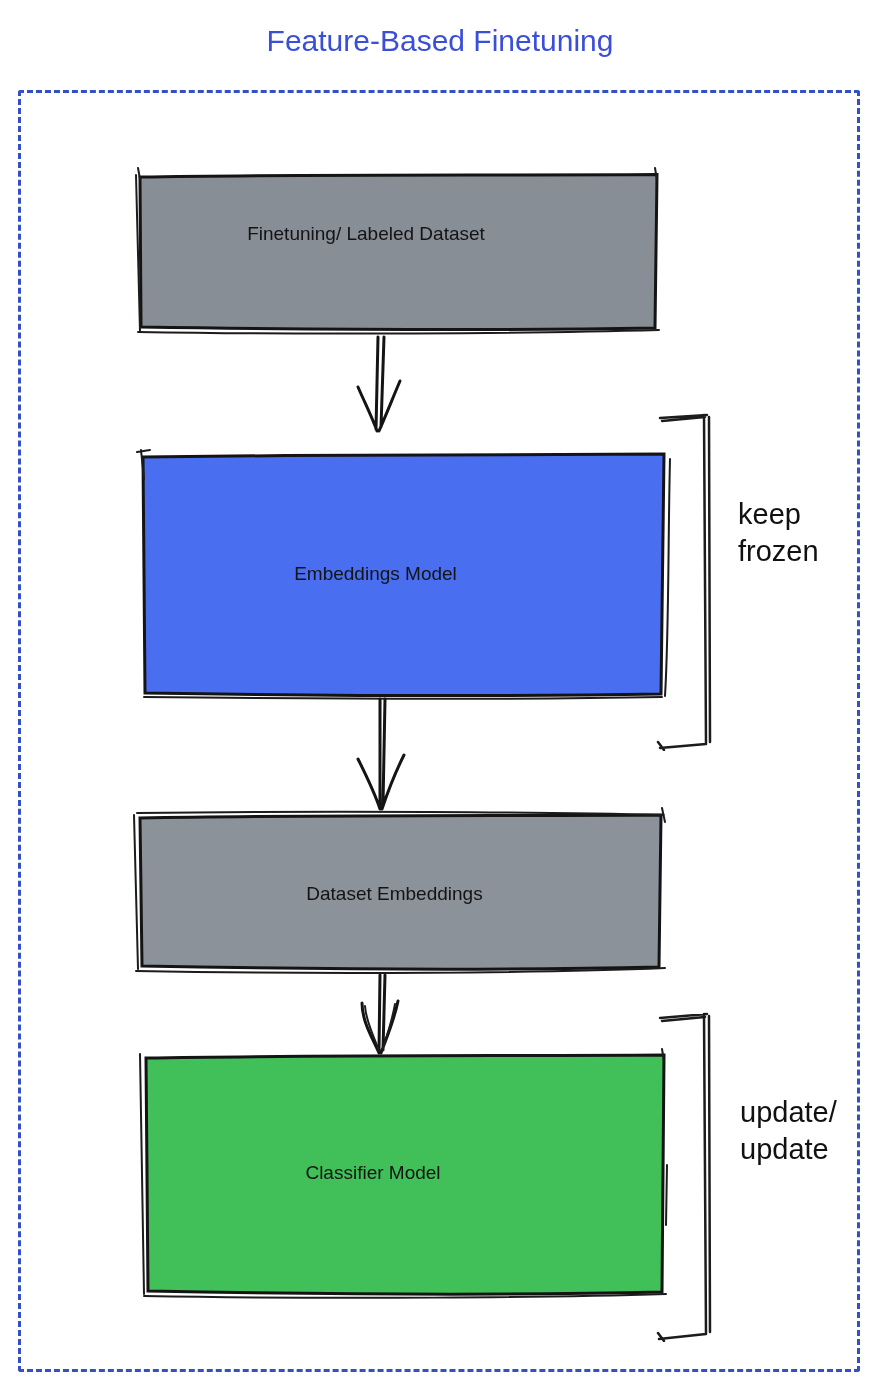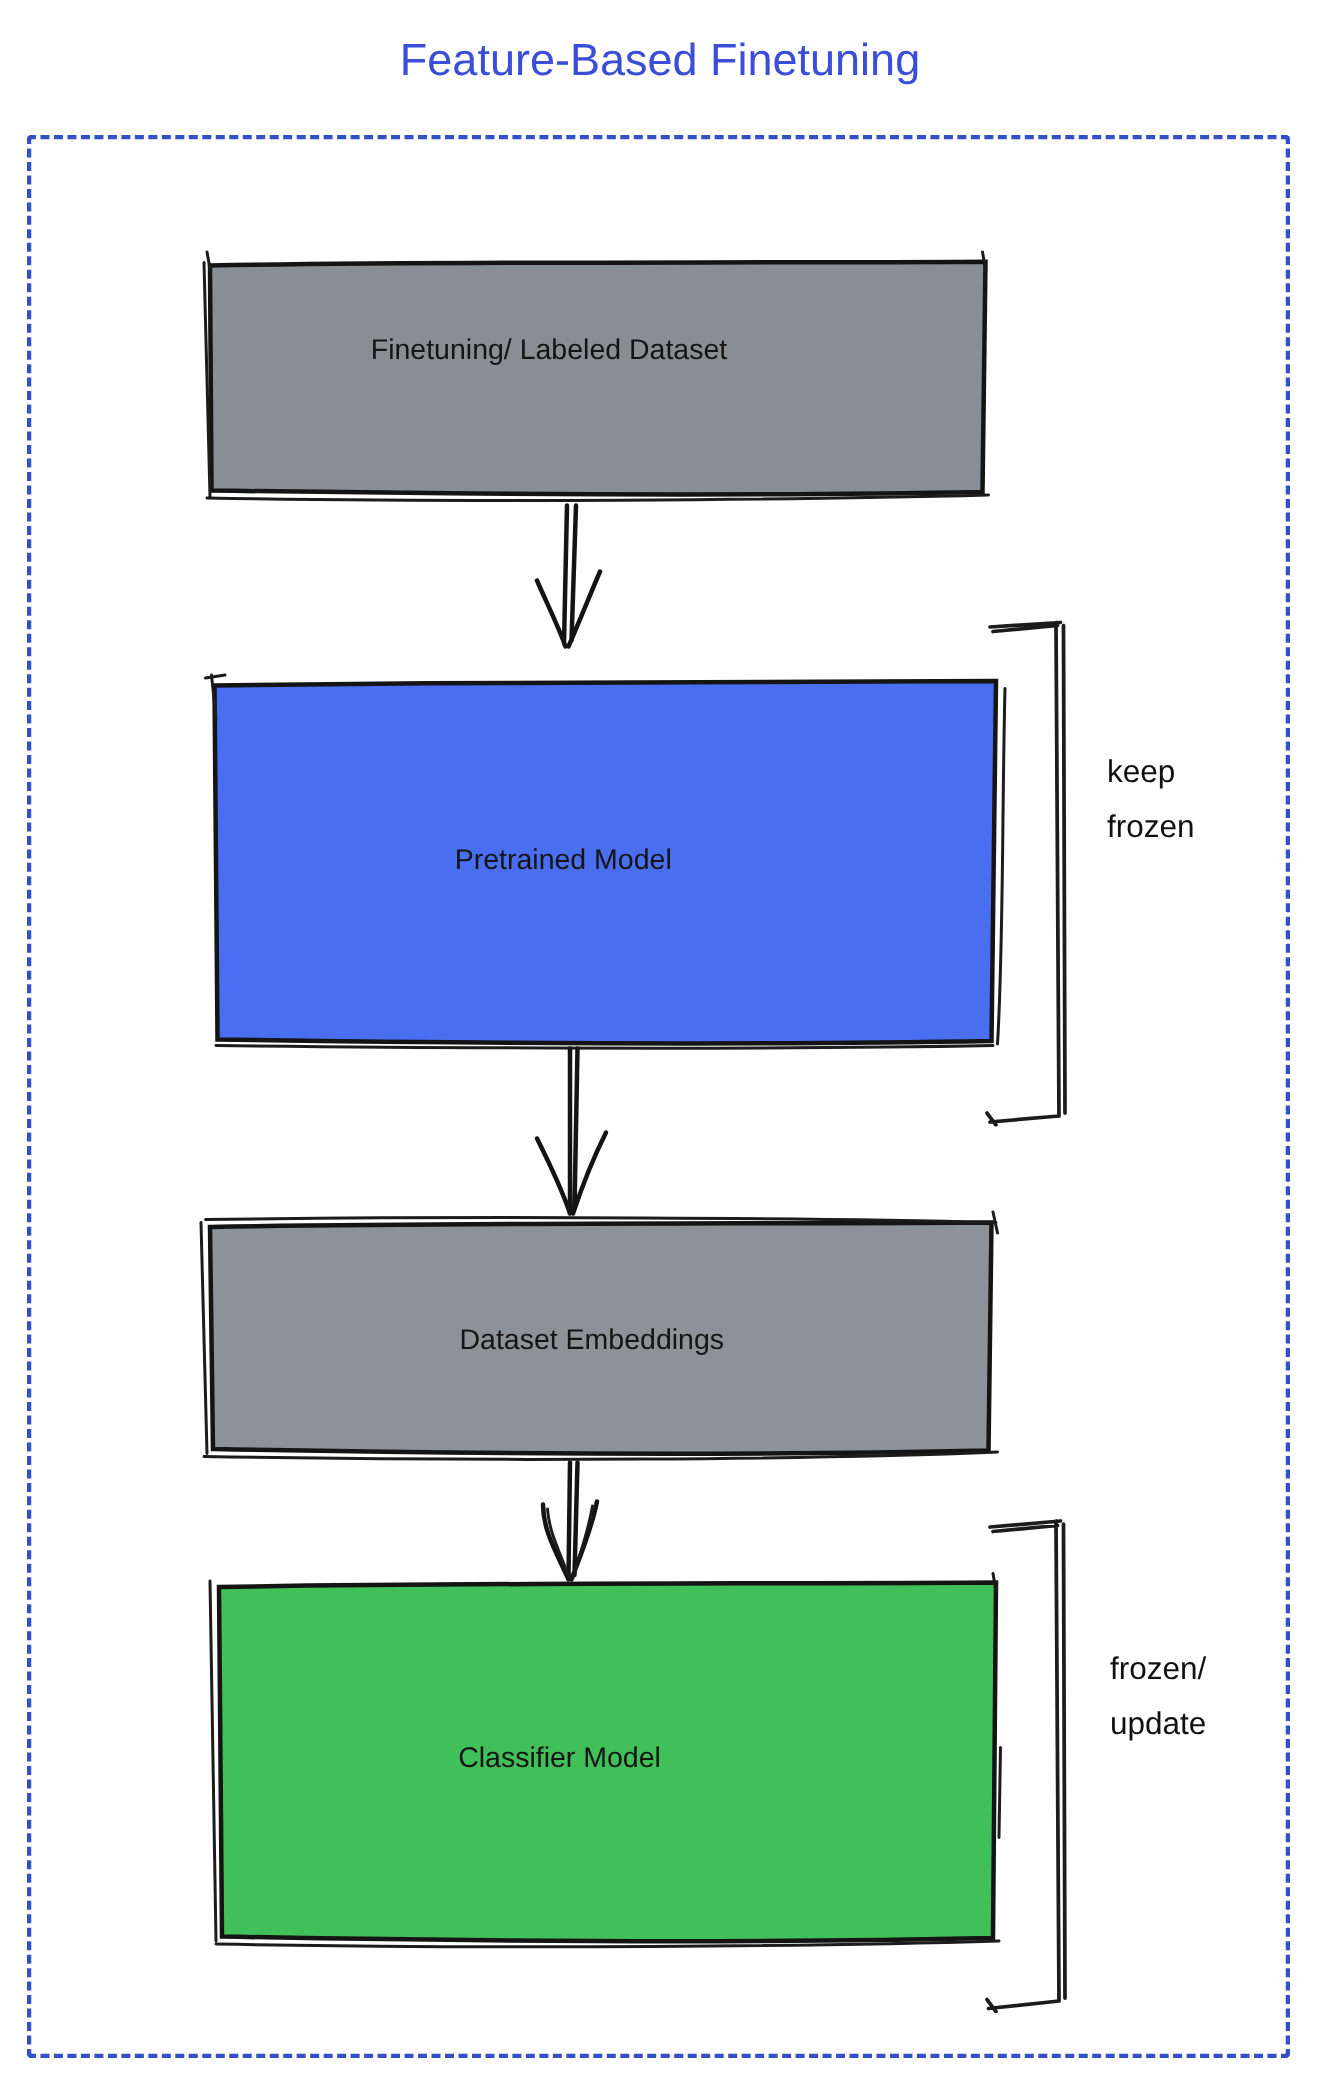--- a/index.html
+++ b/index.html
@@ -15,21 +15,21 @@
     position:absolute;left:18px;top:90px;width:842px;height:1282px;
     box-sizing:border-box;border:3px dashed #3350c6;border-radius:3px;
   }
   .node{position:absolute;}
   .node svg{position:absolute;left:0;top:0;display:block;}
   .node-label{
     position:absolute;inset:0;display:flex;align-items:center;justify-content:center;
     font-size:19px;color:#141414;white-space:nowrap;pointer-events:none;
   }
   .annotation{
-    position:absolute;font-size:21px;line-height:37px;color:#111;
+    position:absolute;font-size:29px;line-height:37px;color:#111;
     white-space:pre-line;
   }
   .arrow,.bracket{position:absolute;}
   .ink{fill:none;stroke:#141414;stroke-width:3;stroke-linecap:round;stroke-linejoin:miter;}
   .ink2{fill:none;stroke:#1c1c1c;stroke-width:2;stroke-linecap:round;}
   .boxmain{stroke:#141414;stroke-width:3;stroke-linejoin:miter;}
 </style>
 </head>
 <body>
 
@@ -47,21 +47,21 @@
 
 <svg class="arrow" style="left:348px;top:335px;" width="64" height="100" viewBox="0 0 64 100">
   <path class="ink" d="M30,2 L28,94 M36,2 L33,92 M10,52 C16,66 24,82 29,96 M52,46 C46,60 38,80 31,96"></path>
 </svg>
 
 <div class="node" style="left:130px;top:445px;width:545px;height:258px;">
   <svg width="545" height="258" viewBox="0 0 545 258">
     <path class="boxmain" d="M13,12 C190,9.5 380,10 534,9 L531,249 C360,252 180,250.5 15,248 L13,12 Z" fill="#4a6ef0"></path>
     <path class="ink2" d="M540,14 C538,95 539,185 535,251 M7,7 L20,5 M11,5 L14,34 M14,252 C200,254 400,254.5 532,252"></path>
   </svg>
-  <div class="node-label" style="transform:translate(-27px,0);">Pretrained Model</div>
+  <div class="node-label" style="transform:translate(-27px,0);">Embeddings Model</div>
 </div>
 
 <svg class="bracket" style="left:652px;top:406px;" width="64" height="345" viewBox="0 0 64 345">
   <path class="ink2" d="M8,12 L55,9 M10,15 L53,11 M52,9 L54,338 M57,11 L58,336 M54,338 L8,342 M6,336 L12,344" style="stroke-width:2.5"></path>
 </svg>
 <div class="annotation" style="left:738px;top:496px;">keep
 frozen</div>
 
 <svg class="arrow" style="left:350px;top:697px;" width="64" height="116" viewBox="0 0 64 116">
   <path class="ink" d="M30,2 L30,110 M35,2 L33,108 M8,62 C16,78 24,94 30,112 M54,58 C46,74 38,94 32,112"></path>
@@ -84,14 +84,14 @@
   <svg width="540" height="255" viewBox="0 0 540 255">
     <path class="boxmain" d="M13,13 C180,10 370,11 531,10 L529,247 C350,251 170,249 15,246 L13,13 Z" fill="#41bf58"></path>
     <path class="ink2" d="M7,9 L11,249 M11,251 C200,254.5 420,252.5 533,249 M529,4 L531,16 M534,120 L533,180"></path>
   </svg>
   <div class="node-label" style="transform:translate(-30px,0);">Classifier Model</div>
 </div>
 
 <svg class="bracket" style="left:652px;top:1006px;" width="64" height="336" viewBox="0 0 64 336">
   <path class="ink2" d="M8,12 L55,8 M10,15 L53,11 M52,8 L54,328 M57,10 L58,326 M54,328 L7,333 M6,327 L12,335" style="stroke-width:2.5"></path>
 </svg>
-<div class="annotation" style="left:740px;top:1094px;">frozen/
+<div class="annotation" style="left:740px;top:1094px;">update/
 update</div>
 
 </body></html>

